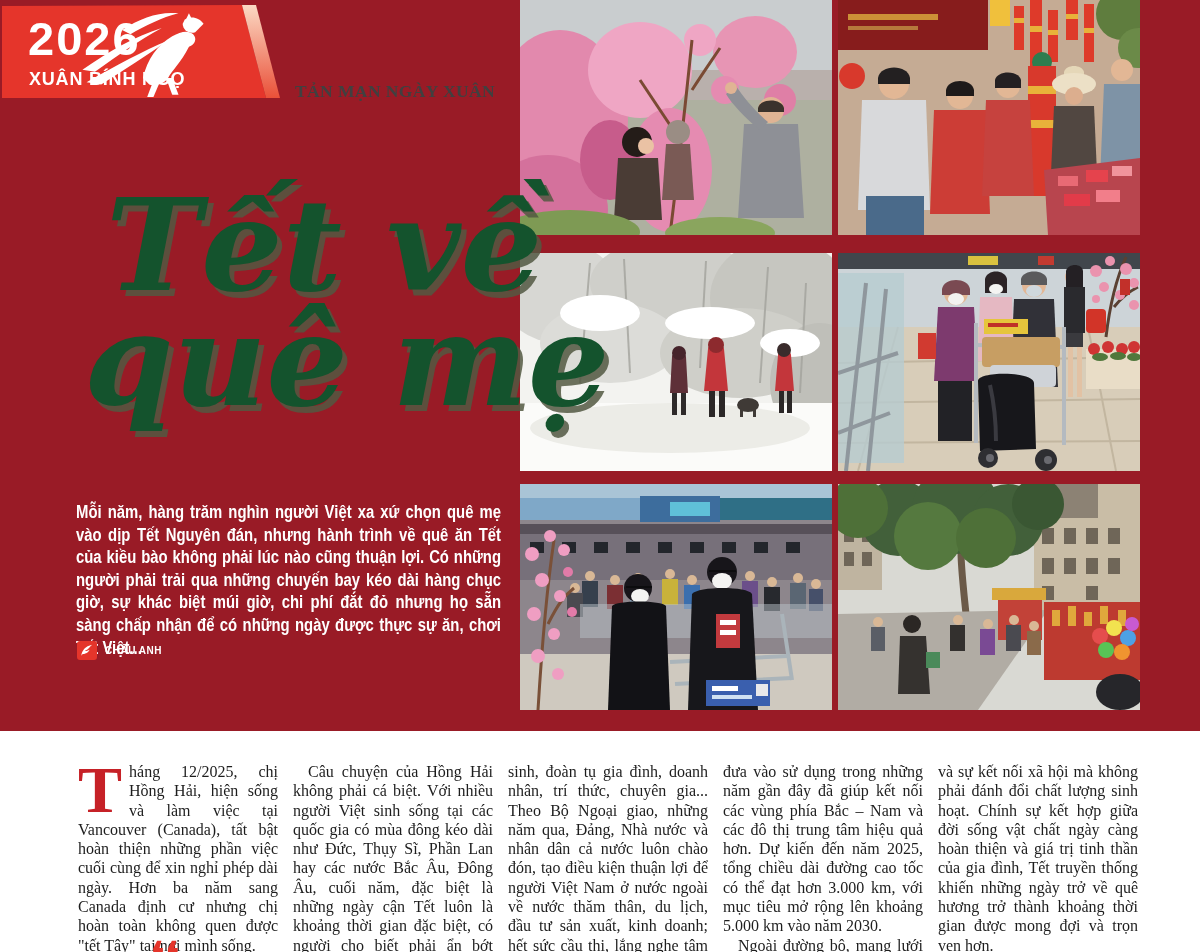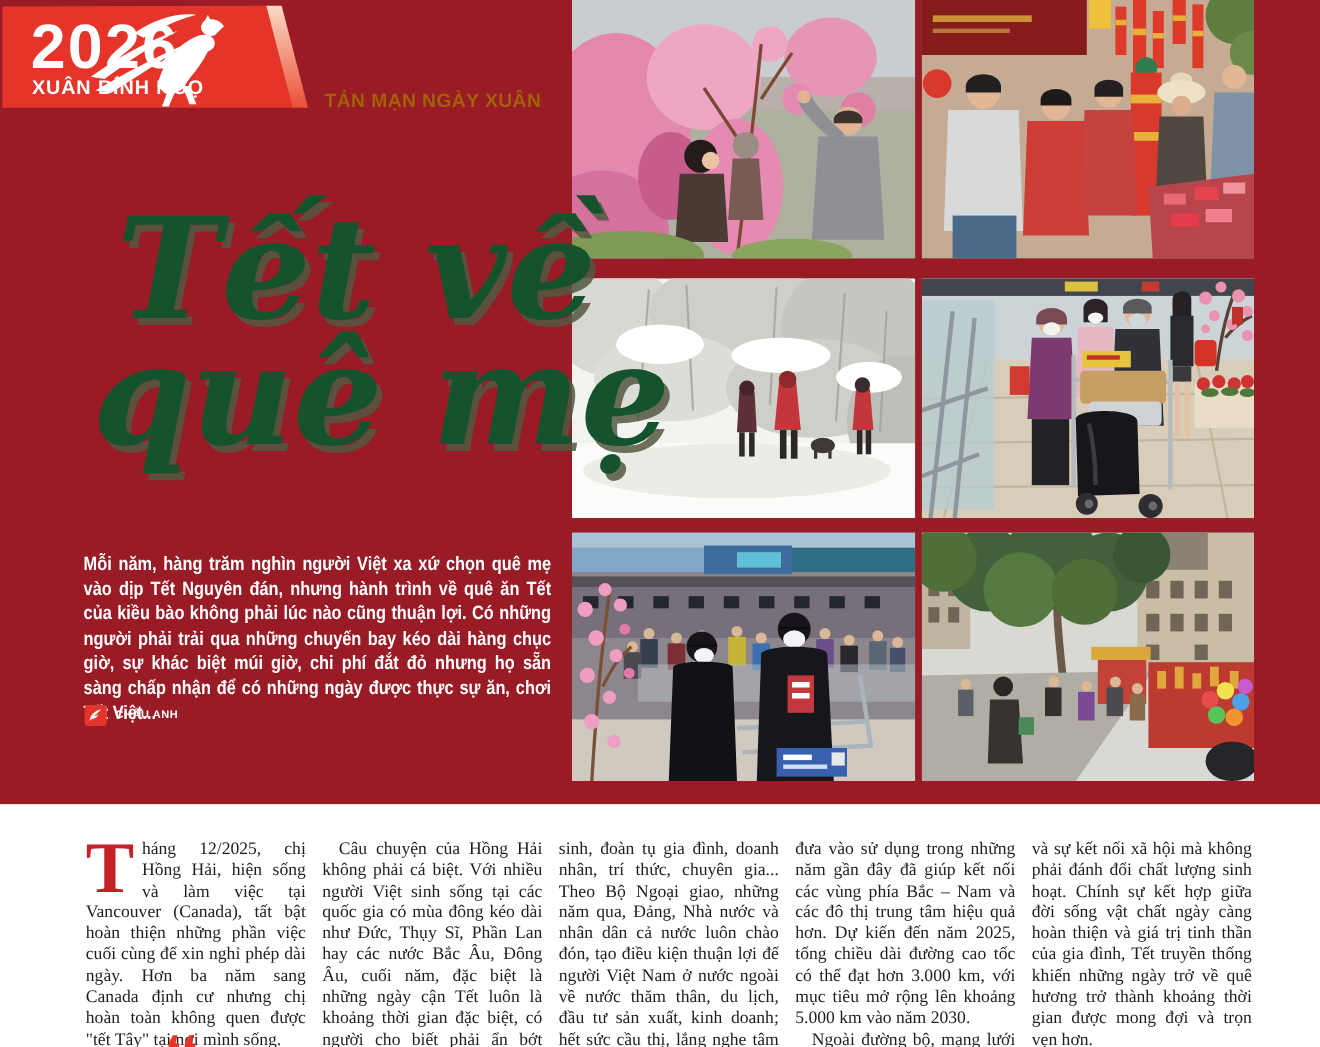--- a/index.html
+++ b/index.html
@@ -3,27 +3,27 @@
 <meta charset="utf-8">
 <style>
   html,body{margin:0;padding:0;background:#666;}
   #page{position:relative;width:1200px;height:952px;margin:0 auto;background:#fff;
         overflow:hidden;font-family:"Liberation Sans",sans-serif;}
   .maroon{position:absolute;left:0;top:0;width:1200px;height:731px;background:#991b26;}
 
   
   .banner{position:absolute;left:2px;top:5px;width:282px;height:94px;}
   .banner svg{position:absolute;left:0;top:0;width:100%;height:100%;}
-  .year{position:absolute;left:26px;top:10px;font-size:57px;font-weight:bold;color:#fff;
+  .year{position:absolute;left:26px;top:10px;font-size:47px;font-weight:bold;color:#fff;
         letter-spacing:2px;line-height:1;}
   .zodiac{position:absolute;left:27px;top:64px;font-size:18px;font-weight:bold;color:#fff;
         letter-spacing:.8px;}
   .horse{position:absolute;left:138px;top:4px;width:122px;height:86px;}
-  .section{position:absolute;left:295px;top:81px;color:#a16207;font-weight:bold;
-        font-size:17.5px;letter-spacing:.4px;}
+  .section{position:absolute;left:295px;top:81px;color:#404040;font-weight:bold;
+        font-size:17.5px;letter-spacing:.4px;font-family:Liberation Serif, serif;}
 
   
   .title{position:absolute;left:84px;top:188px;color:#14532d;
         font-family:"DejaVu Serif",serif;font-style:italic;font-weight:bold;
         line-height:115px;text-shadow:5px 6px 0 rgba(82,88,66,.85);}
   .t1{font-size:128px;padding-left:22px;}
   .t2{font-size:128px;}
 
   
   .lede{position:absolute;left:76px;top:501px;width:500px;margin:0;

